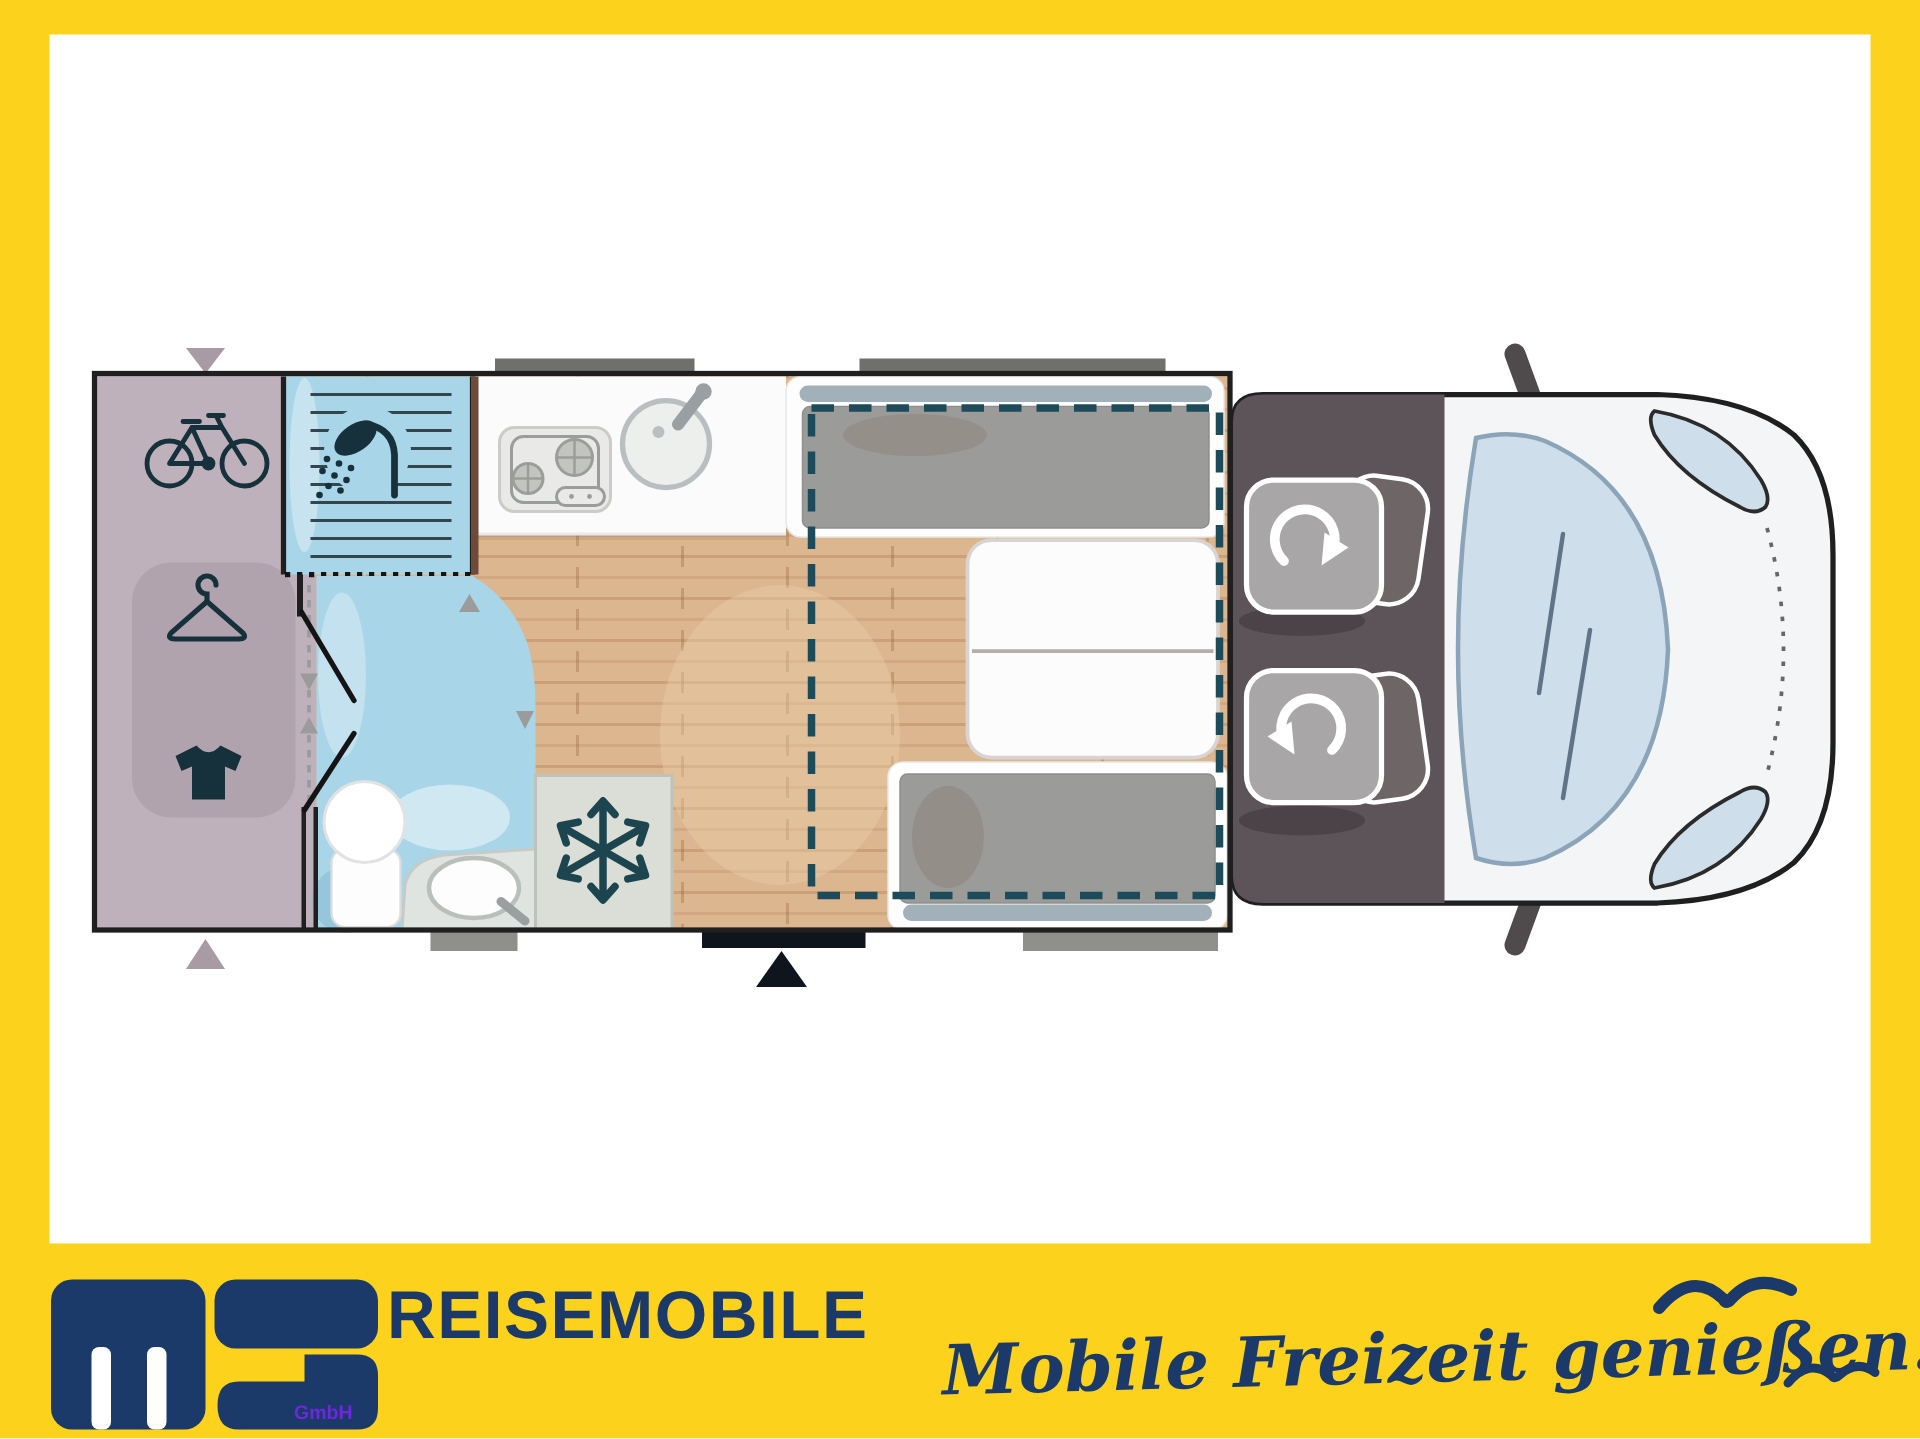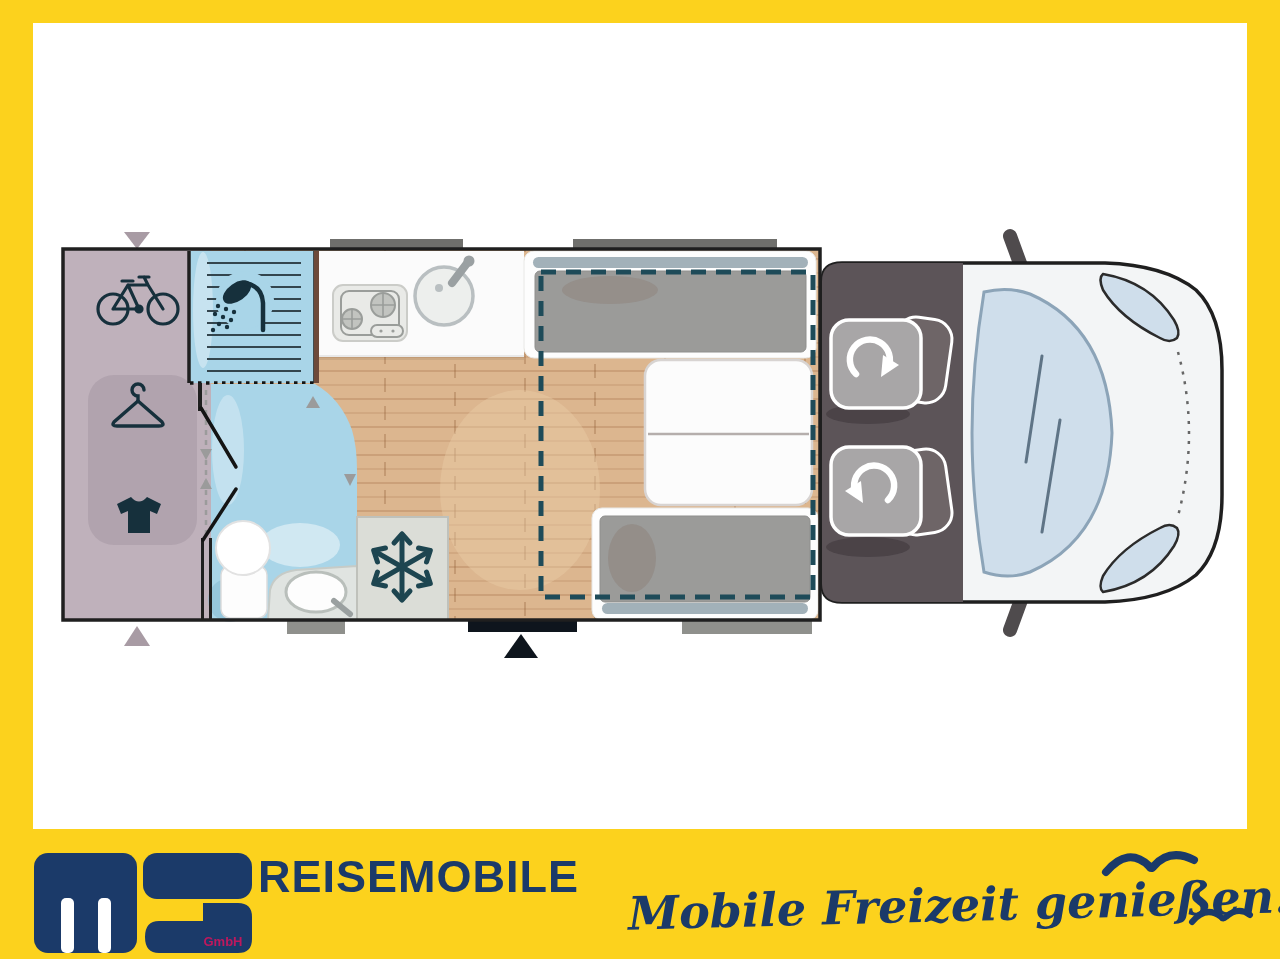--- a/index.html
+++ b/index.html
@@ -2,21 +2,21 @@
 <html><head>
 <meta charset="utf-8">
 <style>
   html,body{margin:0;padding:0;background:#ffffff;}
   #stage{position:relative;width:1280px;height:959px;overflow:hidden;
          font-family:"Liberation Sans",sans-serif;background:#fcd21d;}
   #content-white{position:absolute;left:33px;top:23px;width:1214px;height:806px;background:#ffffff;}
   #plan-svg{position:absolute;left:0;top:0;width:1280px;height:959px;}
   .wordmark{position:absolute;left:258px;top:851px;color:#1b3a69;font-weight:bold;
             font-size:45px;letter-spacing:1px;font-family:"Liberation Sans",sans-serif;}
-  .gmbh{position:absolute;left:196px;top:934px;width:54px;text-align:center;color:#be185d;
+  .gmbh{position:absolute;left:196px;top:934px;width:54px;color:#6d28d9;
         font-weight:bold;font-size:13px;font-family:"Liberation Sans",sans-serif;}
   .slogan{position:absolute;left:628px;top:878px;color:#1b3a69;font-style:italic;font-weight:bold;
           font-size:46px;font-family:"DejaVu Serif",serif;transform:rotate(-1.5deg);white-space:nowrap;}
 </style>
 </head>
 <body>
 
 <div id="stage">
   <div id="content-white"></div>
 

